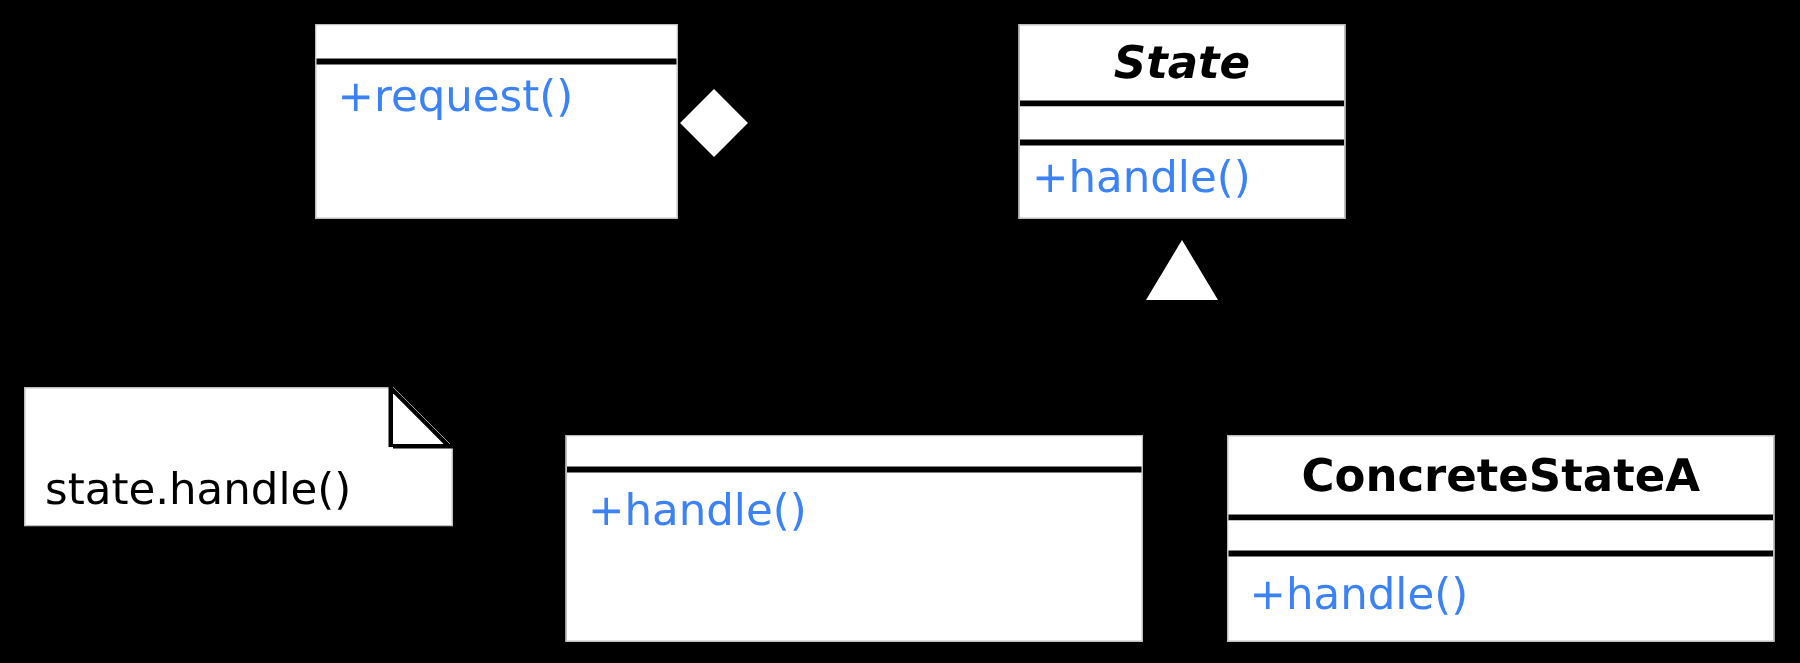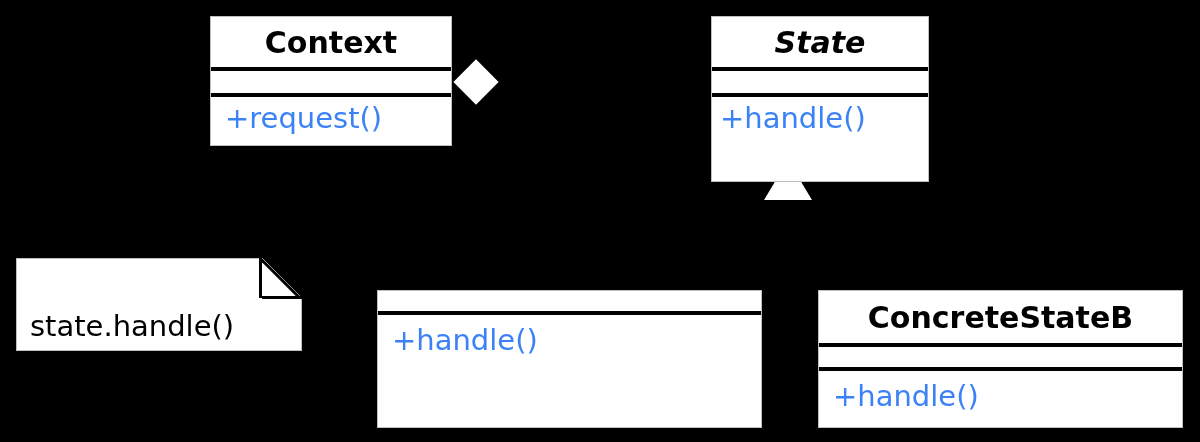--- a/index.html
+++ b/index.html
@@ -51,21 +51,21 @@
     align-items: center;
     padding-left: 14px;
   }
 
   
   #class-context { left: 210px; top: 16px; width: 242px; height: 130px; }
   #class-context .uml-name  { height: 54px; font-size: 30px; }
   #class-context .uml-attrs { height: 26px; }
   #class-context .uml-ops   { height: 42px; font-size: 29px; }
 
-  #class-state { left: 711px; top: 16px; width: 218px; height: 166px; }
+  #class-state { left: 679px; top: 16px; width: 218px; height: 130px; }
   #class-state .uml-name  { height: 54px; font-size: 30px; }
   #class-state .uml-attrs { height: 26px; }
   #class-state .uml-ops   { height: 42px; font-size: 29px; padding-left: 8px; }
 
   
   #class-concrete-a { left: 377px; top: 290px; width: 385px; height: 138px; }
   #class-concrete-a .uml-name  { height: 56px; font-size: 30px; }
   #class-concrete-a .uml-attrs { height: 24px; }
   #class-concrete-a .uml-ops   { height: 50px; font-size: 29px; }
 
@@ -167,38 +167,37 @@
   <div class="edge-line" style="left:568px; top:240px; width:3px; height:50px;"></div>
   <div class="edge-line" style="left:999px; top:240px; width:3px; height:50px;"></div>
   <div class="edge-line" style="left:568px; top:240px; width:434px; height:3px;"></div>
   <div class="edge-line" style="left:787px; top:200px; width:3px; height:42px;"></div>
 
   <div class="triangle" style="left:764px; top:160px;"></div>
 
   <div class="edge-line" style="left:302px; top:300px; width:75px; height:2px;"></div>
 
   <div class="uml-class" id="class-context">
-    <div class="uml-name">Context</div>
     <div class="uml-attrs"></div>
     <div class="uml-ops">+request()</div>
   </div>
 
   <div class="uml-class" id="class-state">
     <div class="uml-name abstract">State</div>
     <div class="uml-attrs"></div>
     <div class="uml-ops">+handle()</div>
   </div>
 
   <div class="uml-class" id="class-concrete-a">
     <div class="uml-attrs"></div>
     <div class="uml-ops">+handle()</div>
   </div>
 
   <div class="uml-class" id="class-concrete-b">
-    <div class="uml-name">ConcreteStateB</div>
+    <div class="uml-name">ConcreteStateA</div>
     <div class="uml-attrs"></div>
     <div class="uml-ops">+handle()</div>
   </div>
 
   <div id="uml-note">
     <div class="note-body"></div>
     <div class="note-fold"></div>
     <div class="note-fold-edge-v"></div>
     <div class="note-fold-edge-h"></div>
     <div class="note-text">state.handle()</div>

